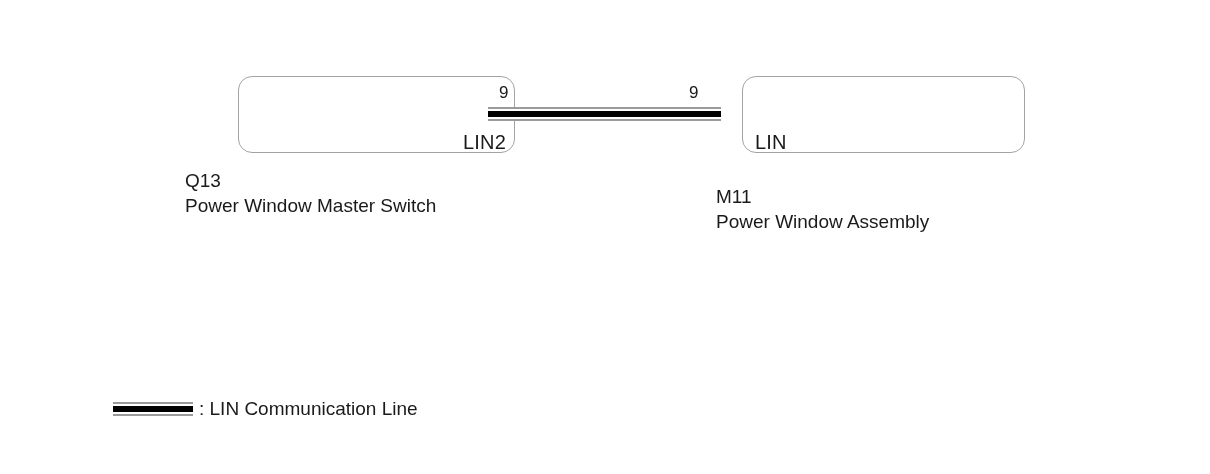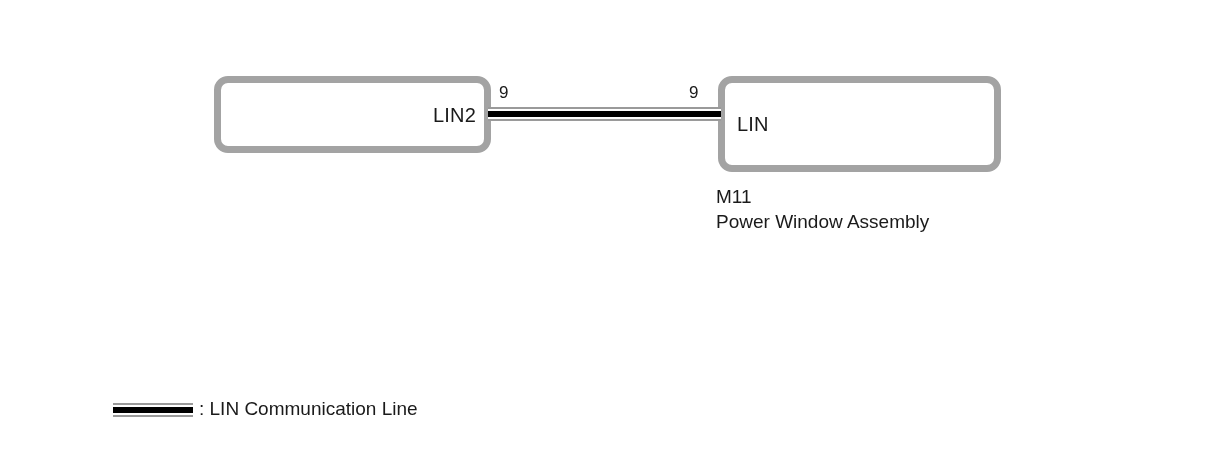--- a/index.html
+++ b/index.html
@@ -19,38 +19,39 @@
     width: 1210px;
     height: 474px;
     background: #ffffff;
     overflow: hidden;
   }
 
   
   .connector-box {
     position: absolute;
     box-sizing: border-box;
-    border: 7px solid #a3a3a3;
+    border: 1px solid #a3a3a3;
     border-radius: 14px;
     background: #ffffff;
     display: flex;
-    align-items: center;
+    align-items: flex-end;
+    margin-left: 24px;
   }
   #box-left {
     left: 214px;
     top: 76px;
     width: 277px;
     height: 77px;
     justify-content: flex-end;
   }
   #box-right {
     left: 718px;
     top: 76px;
     width: 283px;
-    height: 96px;
+    height: 77px;
     justify-content: flex-start;
   }
   .terminal-label {
     font-size: 20px;
     line-height: 1;
     color: #1a1a1a;
     letter-spacing: 0.2px;
     white-space: nowrap;
   }
   #box-left .terminal-label { padding-right: 8px; }
@@ -107,21 +108,21 @@
   #caption-left  { left: 185px; top: 168px; }
   #caption-right { left: 705px; top: 184px; margin-left: 11px; }
   .caption-line { display: block; }
 
   
   #legend {
     position: absolute;
     left: 113px;
     top: 399px;
     display: flex;
-    align-items: flex-end;
+    align-items: center;
   }
   #legend-swatch {
     position: relative;
     width: 80px;
     height: 17px;
     display: flex;
     flex-direction: column;
     justify-content: center;
     flex: none;
   }
@@ -150,20 +151,24 @@
     <div class="wire-edge"></div>
     <div class="wire-gap"></div>
     <div class="wire-core"></div>
     <div class="wire-gap"></div>
     <div class="wire-edge"></div>
   </div>
 
   <span class="pin-number" id="pin-left">9</span>
   <span class="pin-number" id="pin-right">9</span>
 
+  <div class="component-caption" id="caption-left">
+    <span class="caption-line">Q13</span>
+    <span class="caption-line">Power Window Master Switch</span>
+  </div>
 
   <div class="component-caption" id="caption-right">
     <span class="caption-line">M11</span>
     <span class="caption-line">Power Window Assembly</span>
   </div>
 
   <div id="legend">
     <div id="legend-swatch">
       <div class="wire-edge"></div>
       <div class="wire-gap"></div>

